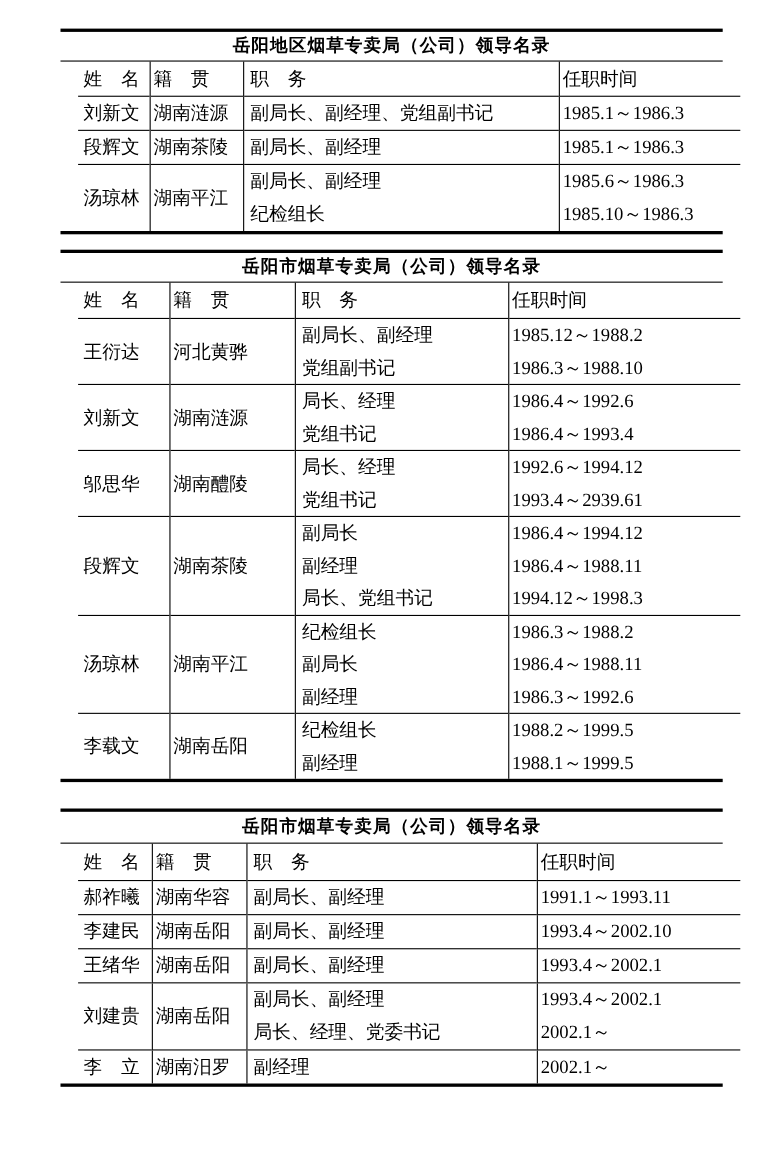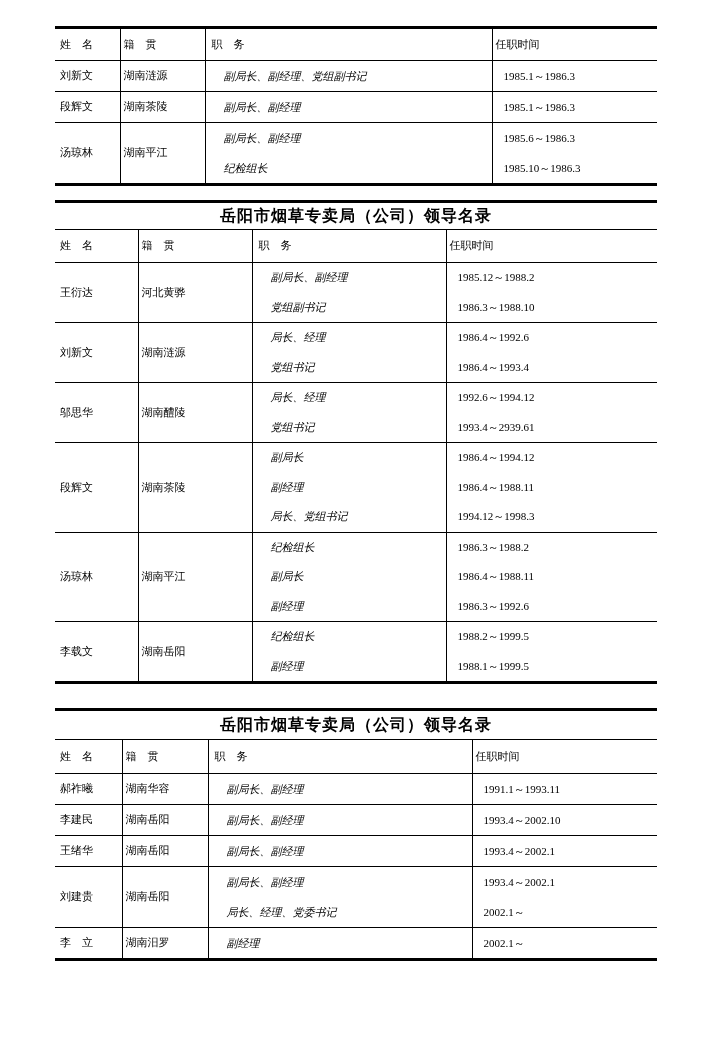--- a/index.html
+++ b/index.html
@@ -23,40 +23,41 @@
     border-bottom: 1px solid #000;
     letter-spacing: 1px;
   }
   .t1 .tbl-title { height: 27px; line-height: 26px; }
   .t2 .tbl-title { height: 27px; line-height: 26px; }
   .t3 .tbl-title { height: 29px; line-height: 28px; }
   table {
     border-collapse: collapse;
     table-layout: fixed;
     width: 602px;
-    font-size: 11px;
+    font-size: 17px;
+    margin-left: 16px;
   }
   tr { border-bottom: 1px solid #000; }
   tr:last-child { border-bottom: none; }
   th, td {
     border-left: 1px solid #000;
     font-weight: normal;
     text-align: left;
     vertical-align: middle;
     overflow: hidden;
     white-space: nowrap;
   }
   th:first-child, td:first-child { border-left: none; }
   .t1 th { height: 31px; }
   .t2 th { height: 33px; }
   .t3 th { height: 33px; }
   .name-cell  { padding-left: 5px; }
   .origin-cell{ padding-left: 3px; }
-  .pos-cell   { padding-left: 12px; font-style: italic; }
-  .term-cell  { padding-left: 8px; }
+  .pos-cell   { padding-left: 0; }
+  .term-cell  { padding-left: 0; }
   .hdr-name   { padding-left: 5px; }
   .hdr-origin { padding-left: 3px; }
   .hdr-pos    { padding-left: 6px; }
   .hdr-term   { padding-left: 3px; }
   .ln { padding-left: 6px; }
   .term-cell .ln { padding-left: 3px; }
   .t1 .ln { height: 30px; line-height: 30px; }
   .t2 .ln { height: 29.5px; line-height: 29.5px; }
   .t3 .ln { height: 30px; line-height: 30px; }
   .t1 td.one { height: 30px; }
@@ -65,20 +66,21 @@
   .gap2 { height: 14px; }
   .gap3 { height: 24px; }
 </style>
 </head>
 <body>
 
 <div class="page">
   <div class="gap1"></div>
 
   <section class="tbl t1">
+    <div class="tbl-title">岳阳地区烟草专卖局（公司）领导名录</div>
     <table>
       <colgroup>
         <col style="width:65px">
           <col style="width:85px">
           <col style="width:287px">
           <col style="width:165px">
       </colgroup>
       <tbody>
           <tr>
         <th class="hdr-name">姓　名</th>

